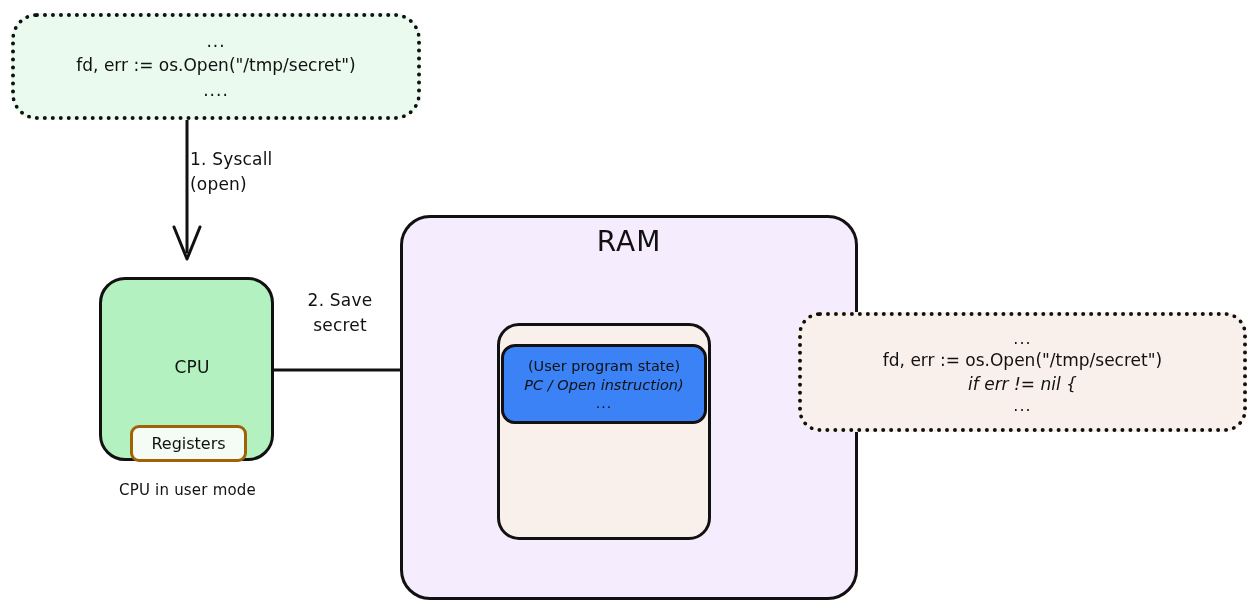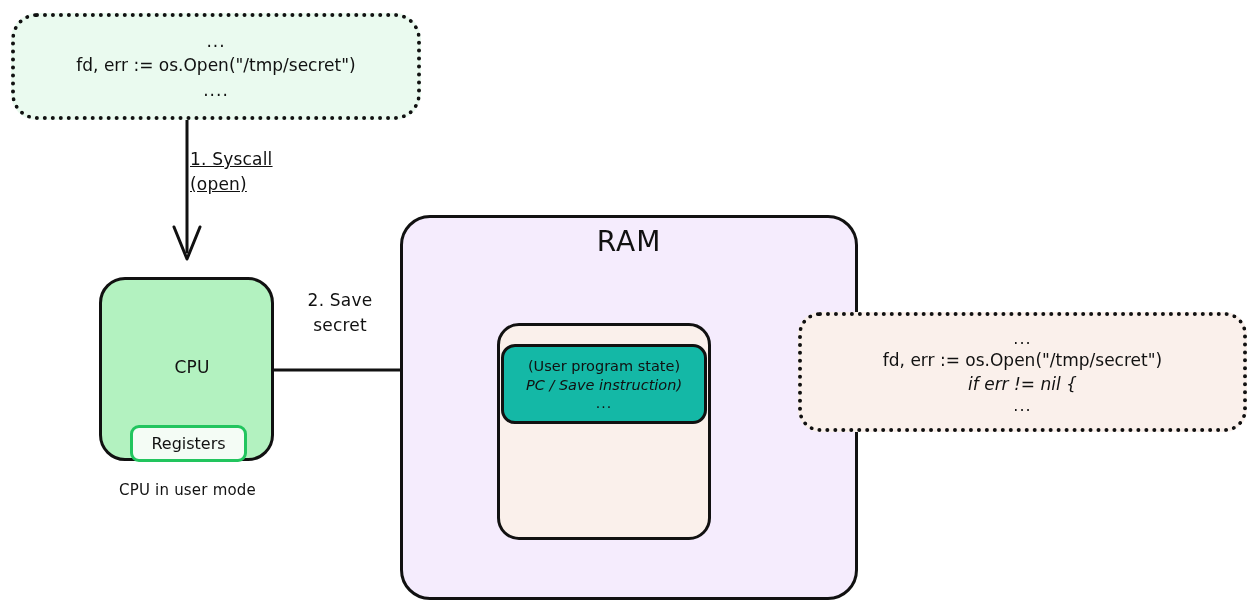--- a/index.html
+++ b/index.html
@@ -40,21 +40,21 @@
     position:absolute;left:99px;top:277px;width:175px;height:184px;
     background:#b3f2c0;
     border:3px solid #111111;
     border-radius:26px;
     box-sizing:border-box;
   }
   #cpu-label{left:99px;top:357px;width:186px;text-align:center;font-size:17px;}
   #registers-box{
     position:absolute;left:130px;top:425px;width:117px;height:37px;
     background:#f4fcf5;
-    border:3px solid #22c55e;
+    border:3px solid #a16207;
     border-radius:9px;
     box-sizing:border-box;
     display:flex;align-items:center;justify-content:center;
   }
   #registers-box span{font-size:16px;color:#111;}
   #cpu-caption{left:60px;top:481px;width:255px;text-align:center;font-size:15px;}
 
   
   #ram-box{
     position:absolute;left:400px;top:215px;width:458px;height:385px;
@@ -69,21 +69,21 @@
   #kernel-stack-label{left:497px;top:300px;width:214px;text-align:center;font-size:17px;}
   #kernel-stack-box{
     position:absolute;left:497px;top:323px;width:214px;height:217px;
     background:#faf0eb;
     border:3px solid #111111;
     border-radius:22px;
     box-sizing:border-box;
   }
   #stack-frame-box{
     position:absolute;left:501px;top:344px;width:206px;height:80px;
-    background:#14b8a6;
+    background:#3b82f6;
     border:3px solid #111111;
     border-radius:14px;
     box-sizing:border-box;
     display:flex;flex-direction:column;align-items:center;justify-content:center;
   }
   #stack-frame-box .ln{font-size:14.5px;color:#111;line-height:1.33;white-space:nowrap;}
   #stack-frame-box .ln.italic{font-style:italic;}
   #stack-frame-box .dots{font-size:14px;letter-spacing:1px;line-height:1.1;}
 
   
@@ -97,21 +97,21 @@
   #resumed-lines{
     position:absolute;left:798px;top:312px;width:449px;height:120px;
     display:flex;flex-direction:column;justify-content:center;align-items:center;
     box-sizing:border-box;
   }
   #resumed-lines .ln{font-size:17px;color:#111;line-height:1.42;white-space:pre;}
   #resumed-lines .dots{font-size:16px;letter-spacing:1px;line-height:1.2;}
   #resumed-lines .italic{font-style:italic;}
 
   
-  #syscall-label{left:190px;top:147px;width:180px;text-align:left;font-size:17px;line-height:1.45;white-space:normal;text-decoration:underline;}
+  #syscall-label{left:190px;top:147px;width:180px;text-align:left;font-size:17px;line-height:1.45;white-space:normal;}
   #savestate-label{left:285px;top:288px;width:110px;text-align:center;font-size:17px;line-height:1.45;white-space:normal;}
 
   svg.overlay{position:absolute;left:0;top:0;width:1260px;height:613px;pointer-events:none;}
 </style>
 </head>
 <body>
 
 <div id="stage">
 
   <svg class="overlay" viewBox="0 0 1260 613">
@@ -155,21 +155,21 @@
     <span>2. Save</span><br>
     <span>secret</span>
   </div>
 
   <div id="ram-box"></div>
   <div class="txt" id="ram-title">RAM</div>
 
   <div id="kernel-stack-box"></div>
   <div id="stack-frame-box">
     <div class="ln">(User program state)</div>
-    <div class="ln italic">PC / Save instruction)</div>
+    <div class="ln italic">PC / Open instruction)</div>
     <div class="ln dots">...</div>
   </div>
 
   <div id="resumed-box"></div>
   <div id="resumed-lines">
     <div class="ln dots">...</div>
     <div class="ln">fd, err := os.Open("/tmp/secret")</div>
     <div class="ln italic">if err != nil {</div>
     <div class="ln dots">...</div>
   </div>

